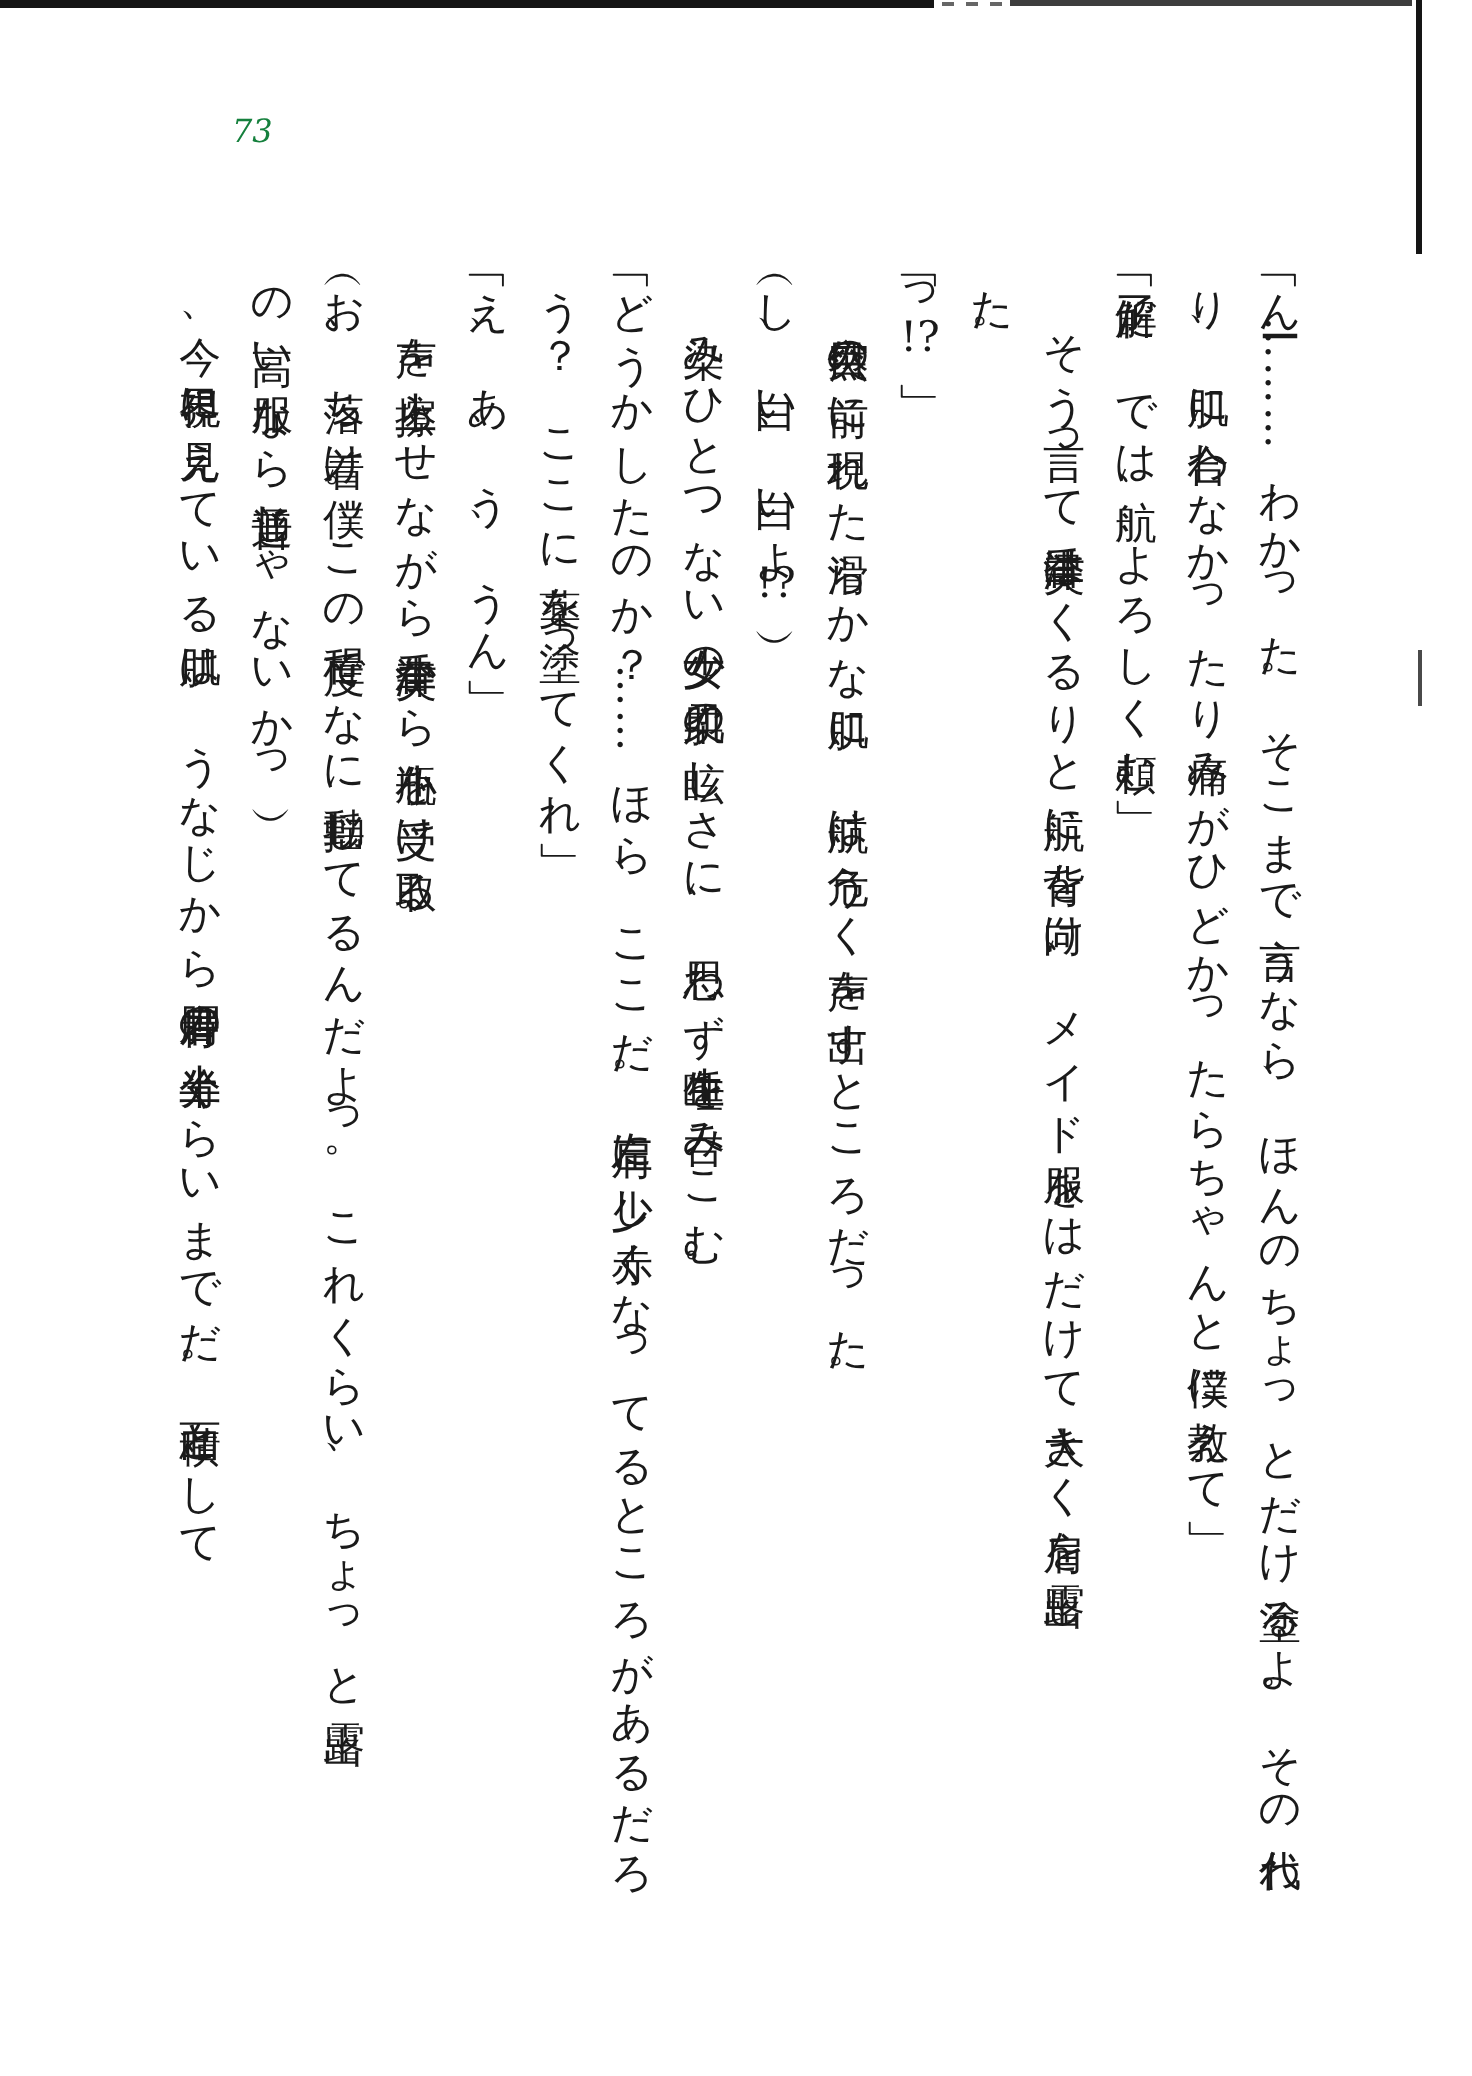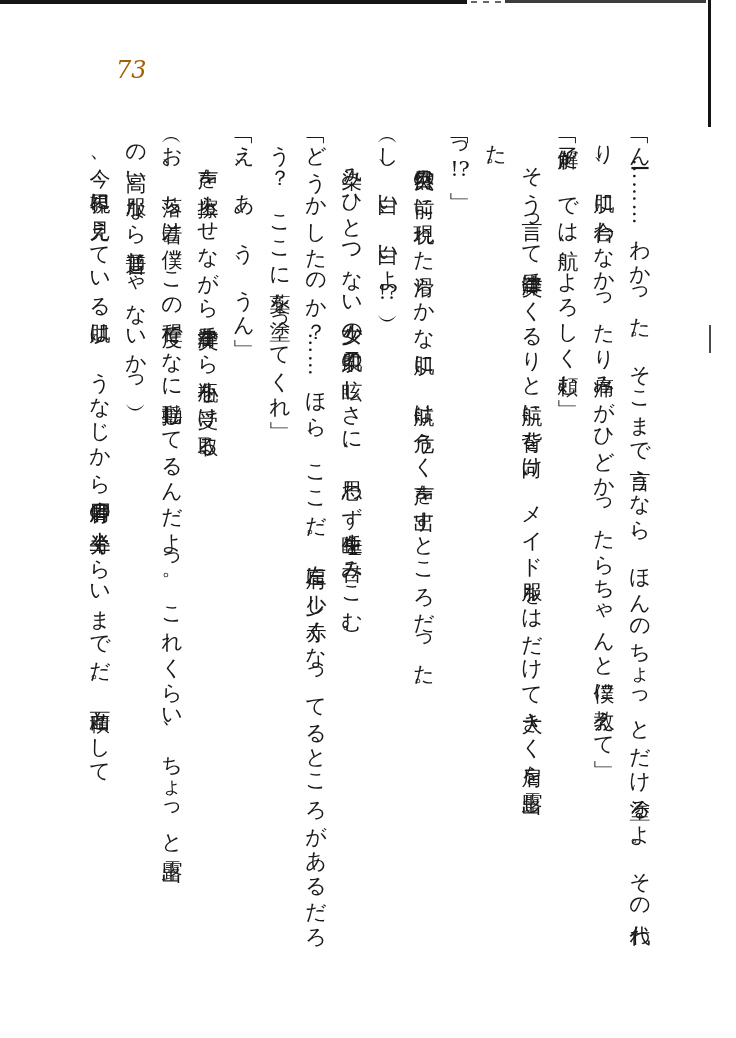--- a/index.html
+++ b/index.html
@@ -25,22 +25,22 @@
   #top-border-right  { left: 505px; top: 0;  width: 201px; height: 3px; background: #3d3d3d; }
   #right-border      { left: 708px; top: 0;  width: 3px;   height: 127px; }
   #right-border-dash { left: 709px; top: 325px; width: 2px; height: 28px; background: #4a4a4a; }
 
   #page-number {
     position: absolute;
     left: 116px;
     top: 56px;
     font-family: "DejaVu Serif", serif;
     font-style: italic;
-    font-size: 24px;
-    color: #a16207;
+    font-size: 16px;
+    color: #15803d;
   }
 
   #text-block {
     position: absolute;
     top: 130px;
     right: 78px;
     height: 852px;
     writing-mode: vertical-rl;
     text-orientation: mixed;
     font-family: "DejaVu Serif", serif;

